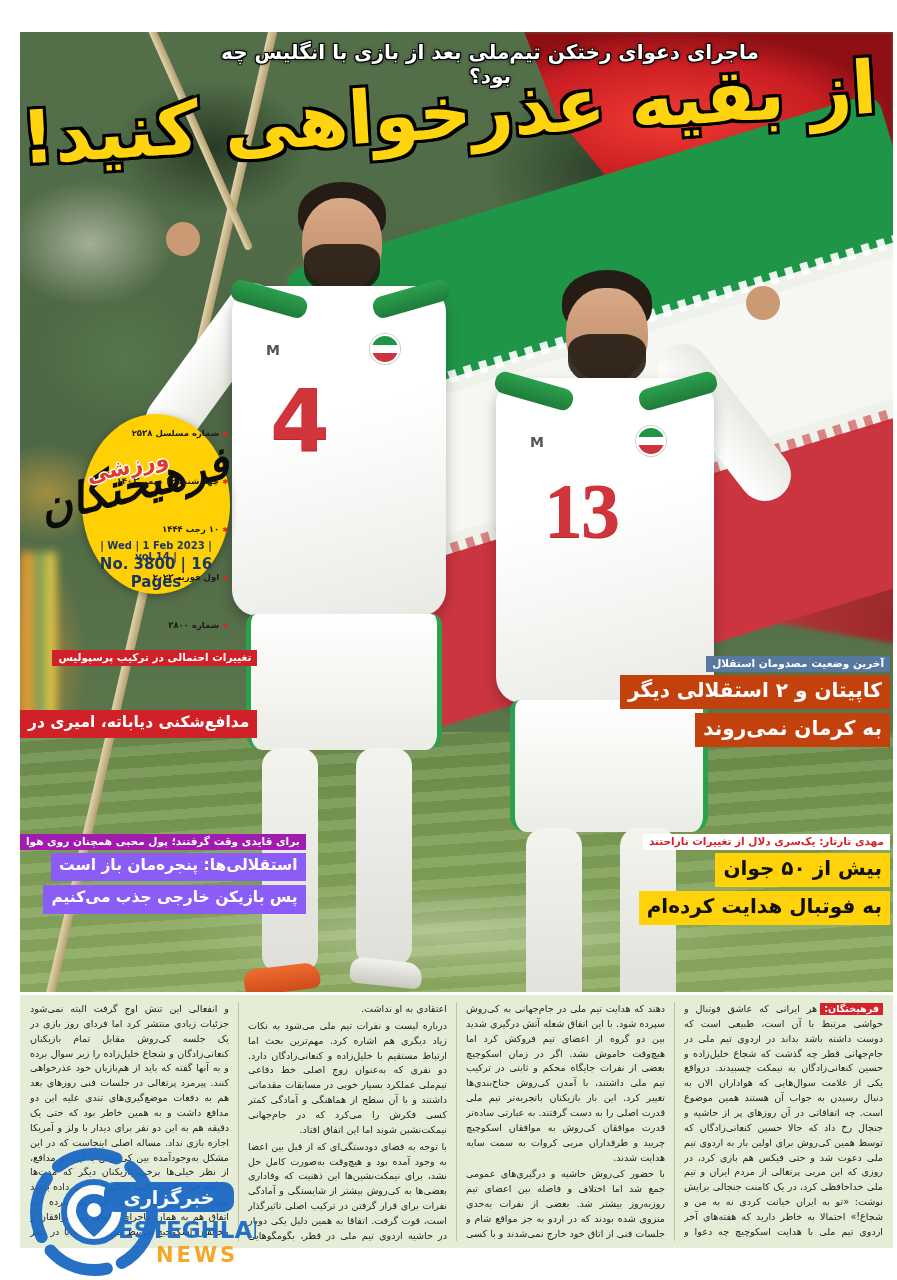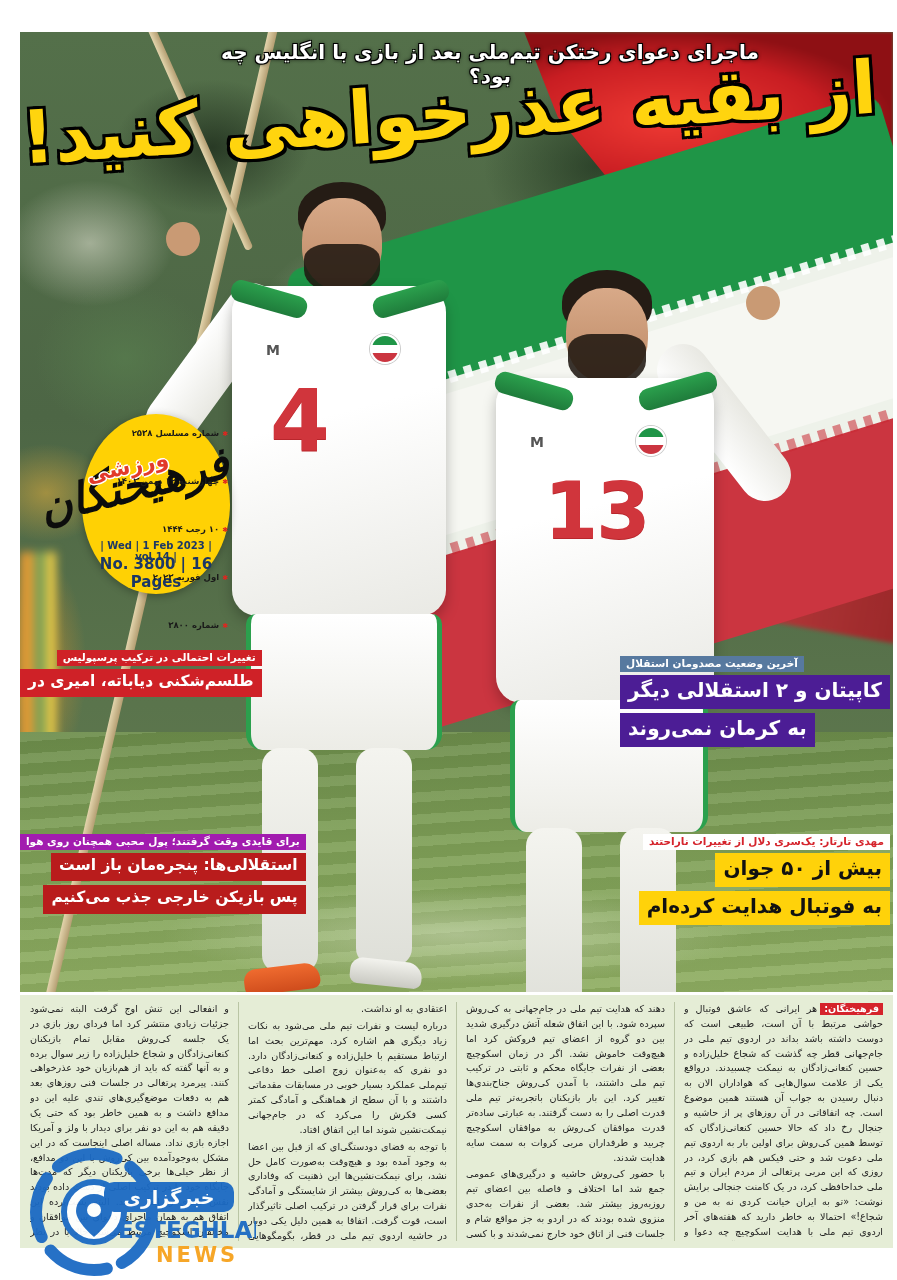--- a/index.html
+++ b/index.html
@@ -82,29 +82,29 @@
     font-size:44px;font-weight:bold;font-style:italic;color:#0c0c0c;transform:rotate(-14deg);line-height:1;}
   .logo-sport{position:absolute;left:4px;top:40px;font-size:22px;font-weight:bold;color:#e23a2b;transform:rotate(-12deg);direction:rtl;
     text-shadow:1.5px 0 #fff,-1.5px 0 #fff,0 1.5px #fff,0 -1.5px #fff,1px 1px #fff,-1px -1px #fff;}
   .eng1{position:absolute;left:0;top:126px;width:100%;text-align:center;font-size:10px;font-weight:bold;color:#1c3766;}
   .eng2{position:absolute;left:0;top:141px;width:100%;text-align:center;font-size:15px;font-weight:bold;color:#1c3766;}
 
   
   .teaser{position:absolute;z-index:14;direction:rtl;display:flex;flex-direction:column;align-items:flex-start;}
   .t-kicker{width:max-content;padding:1px 6px 3px;font-size:10.5px;font-weight:bold;margin-bottom:3px;white-space:nowrap;}
   .t-line{width:max-content;padding:3px 8px 6px;font-weight:bold;margin-bottom:4px;white-space:nowrap;line-height:1.25;}
-  #tz-lt{left:20px;top:650px;}
+  #tz-lt{left:20px;top:650px;gap:41px;}
   #tz-lt .t-kicker{background:#cf2127;color:#fff;}
   #tz-lt .t-line{background:#cf2127;color:#fff;font-size:15.5px;}
   #tz-lb{left:20px;top:834px;}
   #tz-lb .t-kicker{background:#a21caf;color:#fff;}
-  #tz-lb .t-line{background:#b91c1c;color:#fff;font-size:15.5px;}
-  #tz-rt{right:7px;top:656px;align-items:flex-end;}
+  #tz-lb .t-line{background:#8b5cf6;color:#fff;font-size:15.5px;}
+  #tz-rt{right:7px;top:656px;align-items:flex-start;}
   #tz-rt .t-kicker{background:#57799f;color:#fff;}
-  #tz-rt .t-line{background:#4c1d95;color:#fff;font-size:20px;}
+  #tz-rt .t-line{background:#c2410c;color:#fff;font-size:20px;}
   #tz-rb{right:7px;top:834px;}
   #tz-rb .t-kicker{background:#ffffff;color:#d5232b;}
   #tz-rb .t-line{background:#ffd20a;color:#111;font-size:20px;}
 
   
   #article{position:absolute;left:20px;top:995px;width:873px;height:253px;z-index:10;
     background:#e5edd6;direction:rtl;display:flex;box-sizing:border-box;padding:7px 10px;overflow:hidden;}
   .col{flex:1 1 0;font-size:9.6px;line-height:1.55;text-align:justify;color:#1d1d1d;overflow:hidden;}
   .col:not(:first-child){border-right:1px solid #b9c5a4;padding-right:9px;margin-right:9px;}
   .col p{margin:0 0 2px 0;}
@@ -155,21 +155,21 @@
       <div class="arm" style="left:238px;top:60px;width:52px;height:185px;transform:rotate(-38deg);"></div>
       <div class="hand" style="left:286px;top:16px;"></div>
       <div class="hair" style="left:102px;top:0;width:90px;height:64px;"></div>
       <div class="head" style="left:106px;top:18px;width:82px;height:94px;"></div>
       <div class="beard" style="left:108px;top:64px;width:78px;height:52px;"></div>
       <div class="torso" style="left:36px;top:108px;width:218px;height:325px;"></div>
       <div class="sh" style="left:34px;top:110px;width:80px;transform:rotate(16deg);"></div>
       <div class="sh" style="left:178px;top:110px;width:80px;transform:rotate(-16deg);"></div>
       <div class="mlogo" style="left:70px;top:164px;">M</div>
       <div class="crest" style="left:176px;top:156px;"></div>
-      <div class="jnum" style="left:84px;top:196px;font-size:78px;">13</div>
+      <div class="jnum" style="left:84px;top:196px;font-size:78px;font-family:Liberation Serif, serif;">13</div>
       <div class="shorts" style="left:50px;top:430px;width:188px;height:132px;"></div>
       <div class="leg" style="left:66px;top:558px;height:195px;"></div>
       <div class="leg" style="left:160px;top:558px;height:188px;"></div>
 
     </div>
   </div>
 
   <div id="kicker">ماجرای دعوای رختکن تیم‌ملی بعد از بازی با انگلیس چه بود؟</div>
   <div id="headline">از بقیه عذرخواهی کنید!</div>
 
@@ -182,21 +182,21 @@
   </div>
   <div id="mast-circle">
     <div class="logo-fa">فرهیختگان</div>
     <div class="logo-sport">ورزشی</div>
     <div class="eng1">| Wed | 1 Feb 2023 | vol.14 |</div>
     <div class="eng2">No. 3800 | 16 Pages</div>
   </div>
 
   <div class="teaser" id="tz-lt">
     <div class="t-kicker">تغییرات احتمالی در ترکیب پرسپولیس</div>
-    <div class="t-line">طلسم‌شکنی دیاباته، امیری در</div>
+    <div class="t-line">مدافع‌شکنی دیاباته، امیری در</div>
   </div>
   <div class="teaser" id="tz-lb">
     <div class="t-kicker">برای قایدی وقت گرفتند؛ پول محبی همچنان روی هوا</div>
     <div class="t-line">استقلالی‌ها: پنجره‌مان باز است</div>
     <div class="t-line">پس بازیکن خارجی جذب می‌کنیم</div>
   </div>
   <div class="teaser" id="tz-rt">
     <div class="t-kicker">آخرین وضعیت مصدومان استقلال</div>
     <div class="t-line">کاپیتان و ۲ استقلالی دیگر</div>
     <div class="t-line">به کرمان نمی‌روند</div>

